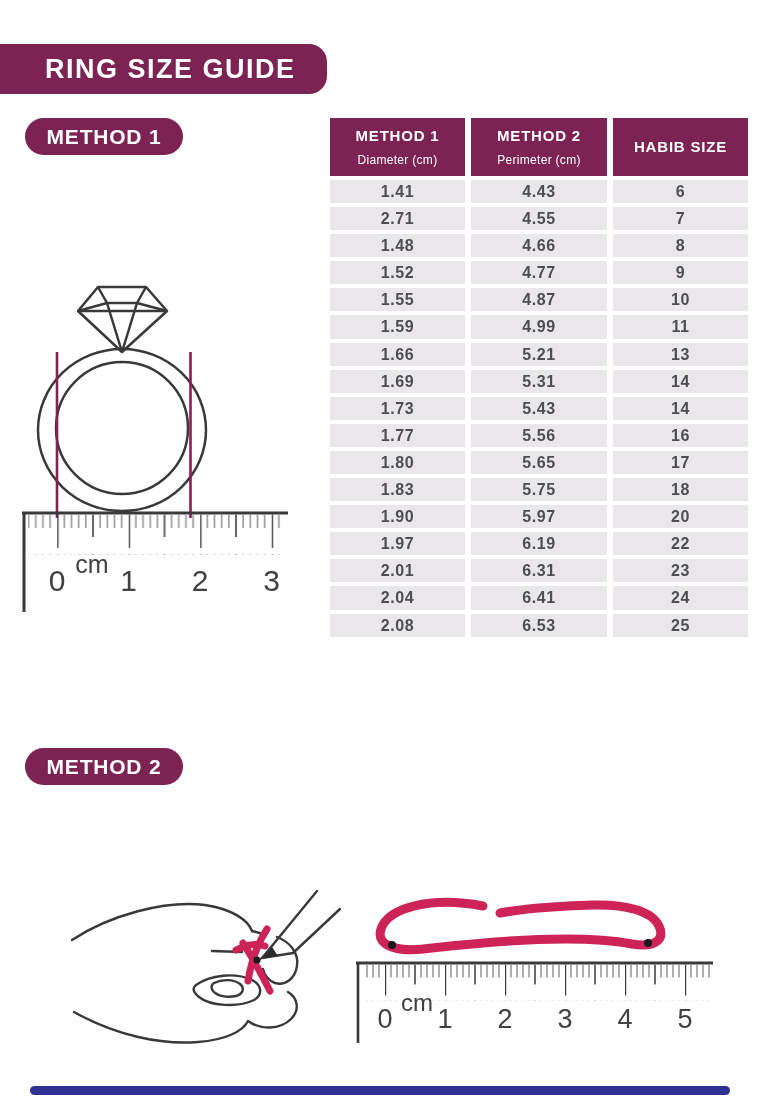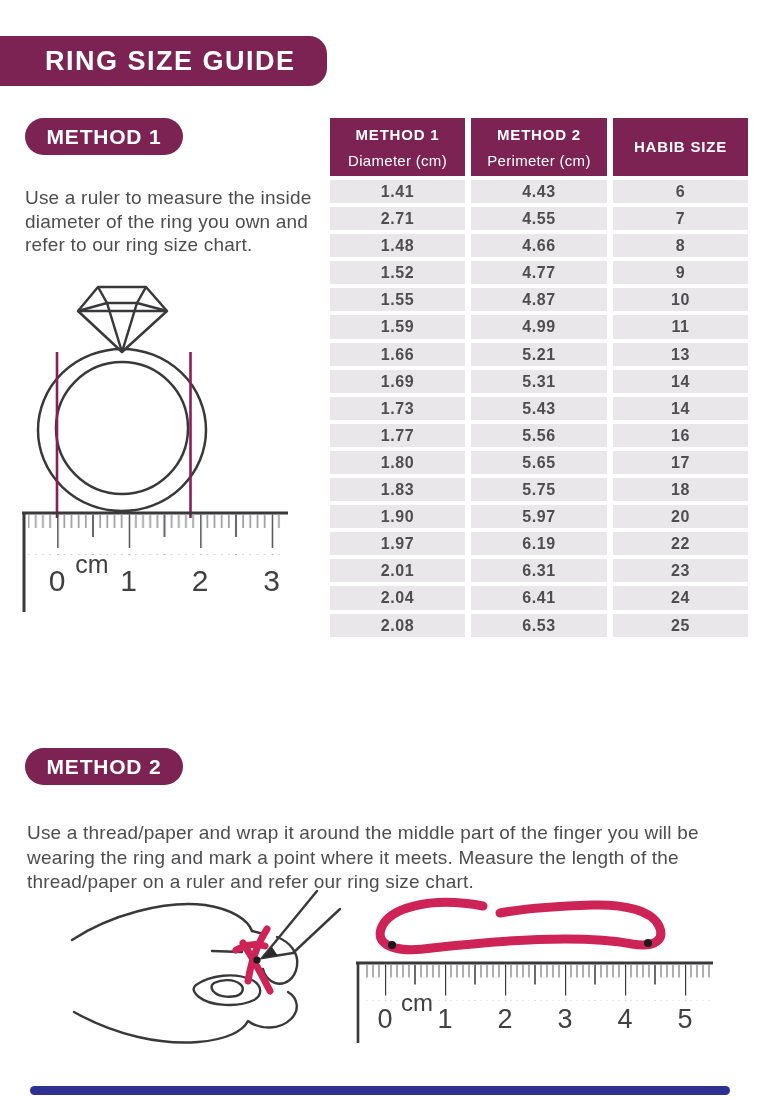--- a/index.html
+++ b/index.html
@@ -2,21 +2,21 @@
 <html><head>
 <meta charset="utf-8">
 <style>
   html,body{margin:0;padding:0;background:#ffffff;}
   .page{
     position:relative;width:762px;height:1100px;overflow:hidden;background:#ffffff;
     font-family:"Liberation Sans",sans-serif;color:#4D4D4F;
   }
   
   .banner{
-    position:absolute;top:36px;left:0;width:327px;height:50px;
+    position:absolute;top:44px;left:0;width:327px;height:50px;
     background:#7D2353;border-radius:0 18px 18px 0;
     display:flex;align-items:center;padding-left:45px;box-sizing:border-box;
   }
   .banner h1{
     margin:0;color:#fff;font-size:27px;font-weight:bold;letter-spacing:1.5px;
   }
   
   .badge{
     position:absolute;left:25px;width:158px;height:37px;background:#7D2353;
     border-radius:19px;display:flex;align-items:center;justify-content:center;
@@ -29,21 +29,21 @@
   .para.m1{top:167px;left:25px;width:295px;}
   .para.m2{top:802px;left:27px;width:710px;line-height:24.5px;}
   
   .table{position:absolute;top:118px;left:330px;width:418px;}
   .thead{display:grid;grid-template-columns:135px 136px 135px;column-gap:6px;}
   .th{
     background:#7D2353;color:#fff;height:58px;display:flex;flex-direction:column;
     align-items:center;justify-content:center;text-align:center;
   }
   .th .t{font-size:15px;font-weight:bold;letter-spacing:0.8px;line-height:18px;}
-  .th .s{font-size:15px;font-weight:normal;letter-spacing:0.3px;margin-top:8px;}
+  .th .s{font-size:12px;font-weight:normal;letter-spacing:0.3px;margin-top:8px;}
   .tbody{display:flex;flex-direction:column;gap:4px;margin-top:4px;}
   .tr{display:grid;grid-template-columns:135px 136px 135px;column-gap:6px;}
   .td{
     background:#E9E7EA;height:23.1px;line-height:23.5px;text-align:center;
     font-size:16px;font-weight:600;color:#4E4E50;letter-spacing:0.6px;
   }
   
   .art{position:absolute;left:0;top:0;width:762px;height:1100px;pointer-events:none;}
   .rnum1{font-size:30px;fill:#414042;text-anchor:middle;font-family:"Liberation Sans",sans-serif;}
   .runit1{font-size:25px;fill:#414042;text-anchor:middle;font-family:"Liberation Sans",sans-serif;}
@@ -60,21 +60,20 @@
 
 <div class="page">
 
   <div class="banner">
     <h1>RING SIZE GUIDE</h1>
   </div>
 
   <div class="badge m1">
     <span>METHOD 1</span>
   </div>
-  <p class="para m1">Use a ruler to measure the inside diameter of the ring you own and refer to our ring size chart.</p>
 
   <div class="table">
     <div class="thead">
       <div class="th">
         <div class="t">METHOD 1</div>
         <div class="s">Diameter (cm)</div>
       </div>
       <div class="th">
         <div class="t">METHOD 2</div>
         <div class="s">Perimeter (cm)</div>
@@ -188,21 +187,20 @@
           <div class="td">2.08</div>
           <div class="td">6.53</div>
           <div class="td">25</div>
         </div>
       </div>
   </div>
 
   <div class="badge m2">
     <span>METHOD 2</span>
   </div>
-  <p class="para m2">Use a thread/paper and wrap it around the middle part of the finger you will be wearing the ring and mark a point where it meets. Measure the length of the thread/paper on a ruler and refer our ring size chart.</p>
 
   <svg class="art" viewBox="0 0 762 1100">
     <defs>
       <pattern id="ticks1" patternUnits="userSpaceOnUse" x="57.25" y="514" width="71.5" height="40">
         <line x1="0" y1="0" x2="0" y2="34" stroke="#39383A" stroke-width="2.6"></line>
         <line x1="7.15" y1="0" x2="7.15" y2="14" stroke="#9B9B9E" stroke-width="1.7"></line>
         <line x1="14.3" y1="0" x2="14.3" y2="14" stroke="#9B9B9E" stroke-width="1.7"></line>
         <line x1="21.45" y1="0" x2="21.45" y2="14" stroke="#9B9B9E" stroke-width="1.7"></line>
         <line x1="28.6" y1="0" x2="28.6" y2="14" stroke="#9B9B9E" stroke-width="1.7"></line>
         <line x1="35.75" y1="0" x2="35.75" y2="23" stroke="#6A6A6D" stroke-width="2.1"></line>

